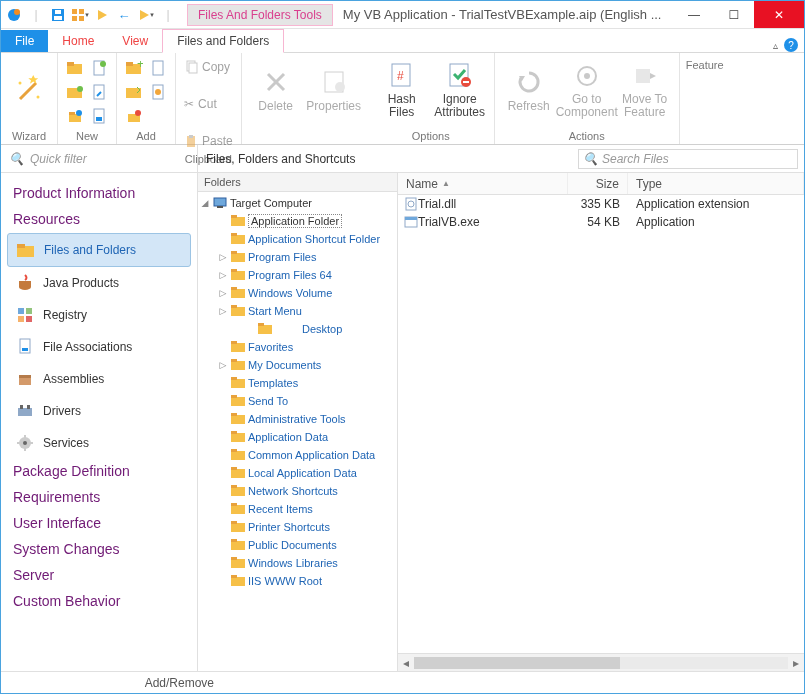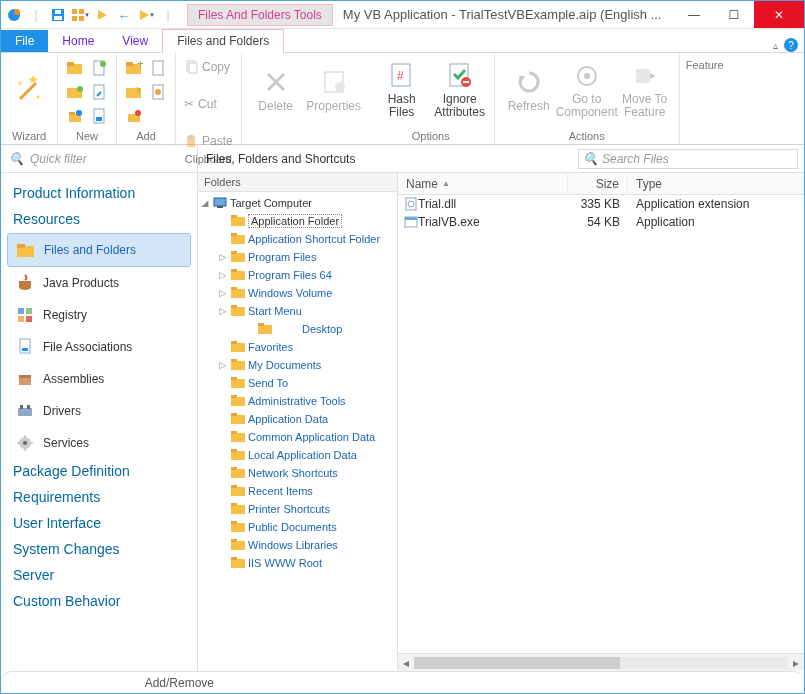--- a/index.html
+++ b/index.html
@@ -10,21 +10,21 @@
 .qat { display: flex; align-items: center; gap: 4px; padding: 0 4px; }
 .qat-item { width: 18px; height: 18px; display: flex; align-items: center; justify-content: center; cursor: pointer; }
 .tools-tab { background: #e5e5e5; border: 1px solid #f7b6d2; color: #d9408e; padding: 3px 10px; margin-left: 6px; font-size: 12px; }
 .title-text { flex: 1; text-align: left; padding-left: 10px; color: #555; font-size: 13px; white-space: nowrap; overflow: hidden; }
 .win-controls { display: flex; }
 .win-btn { width: 40px; height: 27px; display: flex; align-items: center; justify-content: center; color: #444; cursor: pointer; }
 .win-btn.close { background: #e81123; color: #fff; width: 50px; }
 
 
 .tabbar { height: 24px; display: flex; align-items: flex-end; background: #fff; border-bottom: 1px solid #d9d9d9; }
-.tab { padding: 4px 14px; color: #6d28d9; cursor: pointer; }
+.tab { padding: 4px 14px; color: #ef4444; cursor: pointer; }
 .tab.file { background: #1e90e8; color: #fff; }
 .tab.active { border: 1px solid #f7b6d2; border-bottom: 1px solid #fff; background: #fff; color: #444; position: relative; top: 1px; }
 .help-area { margin-left: auto; display: flex; align-items: center; gap: 6px; padding-right: 6px; }
 .help-circle { width: 14px; height: 14px; border-radius: 50%; background: #1e90e8; color: #fff; font-size: 10px; display: flex; align-items: center; justify-content: center; }
 
 
 .ribbon { height: 92px; display: flex; border-bottom: 1px solid #d0d0d0; background: #fff; }
 .group { border-right: 1px solid #e4e4e4; display: flex; flex-direction: column; align-items: center; padding: 4px 6px 2px; }
 .group-body { flex: 1; display: flex; align-items: flex-start; gap: 2px; }
 .group-label { font-size: 11px; color: #777; padding-top: 2px; }
@@ -40,21 +40,21 @@
 
 
 .filterbar { height: 28px; display: flex; align-items: center; border-bottom: 1px solid #e0e0e0; }
 .filterbar .qf { flex: 0 0 197px; display: flex; align-items: center; gap: 6px; padding: 0 8px; color: #999; border-right: 1px solid #e0e0e0; height: 100%; font-style: italic; }
 .filterbar .heading { flex: 1; padding: 0 8px; color: #333; }
 .search-box { border: 1px solid #d8d8d8; height: 20px; width: 220px; margin-right: 6px; display: flex; align-items: center; gap: 4px; padding: 0 4px; color: #999; font-style: italic; font-size: 11px; }
 
 
 .main { flex: 1; display: flex; overflow: hidden; }
 .nav { width: 197px; border-right: 1px solid #e0e0e0; padding: 8px 6px; overflow: auto; }
-.nav-head { color: #0369a1; font-size: 14px; padding: 4px 6px 6px; cursor: pointer; }
+.nav-head { color: #701a75; font-size: 14px; padding: 4px 6px 6px; cursor: pointer; }
 .nav-item { display: flex; align-items: center; gap: 8px; padding: 6px 8px; border-radius: 3px; color: #333; cursor: pointer; }
 .nav-item.sel { background: #d3e6f7; border: 1px solid #9cc4e4; color: #1e64b4; }
 .nav-ic { width: 20px; height: 20px; display: flex; align-items: center; justify-content: center; }
 
 .content { flex: 1; display: flex; overflow: hidden; }
 .tree-pane { width: 200px; border-right: 1px solid #e0e0e0; display: flex; flex-direction: column; }
 .pane-hd { background: #f4f4f4; border-bottom: 1px solid #e0e0e0; padding: 3px 6px; color: #555; font-size: 11px; }
 .tree { flex: 1; overflow: auto; padding: 2px 0; }
 .tree-row { display: flex; align-items: center; gap: 3px; height: 18px; padding-left: 2px; color: #1e64b4; cursor: pointer; white-space: nowrap; }
 .tree-row.root { color: #333; }
@@ -74,21 +74,21 @@
 .list-row { display: flex; height: 18px; align-items: center; }
 .list-row .name { width: 170px; padding-left: 6px; display: flex; align-items: center; gap: 0; color: #333; }
 .list-row .size { width: 60px; text-align: right; padding-right: 8px; color: #333; }
 .list-row .type { flex: 1; padding-left: 8px; color: #333; }
 .file-ic { width: 14px; height: 14px; display: flex; align-items: center; justify-content: center; }
 .hscroll { height: 18px; border-top: 1px solid #e0e0e0; background: #f2f2f2; display: flex; align-items: center; }
 .hscroll .arrow { width: 16px; text-align: center; color: #777; cursor: pointer; }
 .hscroll .track { flex: 1; height: 12px; background: #eaeaea; position: relative; }
 .hscroll .thumb { position: absolute; left: 0; top: 0; height: 100%; width: 55%; background: #cfcfcf; }
 
-.status { height: 22px; border-top: 1px solid #e0e0e0; display: flex; align-items: center; justify-content: flex-end; padding: 0 590px 0 0; color: #555; font-size: 11px; border-radius: 11px; }
+.status { height: 22px; border-top: 1px solid #e0e0e0; display: flex; align-items: center; justify-content: flex-end; padding: 0 590px 0 0; color: #555; font-size: 11px; }
 
 svg { display: block; }
 </style>
 </head>
 <body>
 
 <div class="titlebar">
   <div class="qat">
     <div class="qat-item">
         <svg width="16" height="16">
@@ -536,20 +536,28 @@
             </svg>
             <span class="tree-label">Favorites</span>
           </div>
           <div class="tree-row" style="padding-left: 20px;">
             <span class="expander">▷</span>
             <svg class="folder-ic" width="14" height="12">
               <rect x="0" y="2" width="14" height="9" fill="#f6c048"></rect>
               <rect x="0" y="0" width="6" height="3" fill="#e8a23c"></rect>
             </svg>
             <span class="tree-label">My Documents</span>
+          </div>
+          <div class="tree-row" style="padding-left: 20px;">
+            <span class="expander"></span>
+            <svg class="folder-ic" width="14" height="12">
+              <rect x="0" y="2" width="14" height="9" fill="#f6c048"></rect>
+              <rect x="0" y="0" width="6" height="3" fill="#e8a23c"></rect>
+            </svg>
+            <span class="tree-label">Templates</span>
           </div>
           <div class="tree-row" style="padding-left: 20px;">
             <span class="expander"></span>
             <svg class="folder-ic" width="14" height="12">
               <rect x="0" y="2" width="14" height="9" fill="#f6c048"></rect>
               <rect x="0" y="0" width="6" height="3" fill="#e8a23c"></rect>
             </svg>
             <span class="tree-label">Send To</span>
           </div>
           <div class="tree-row" style="padding-left: 20px;">

